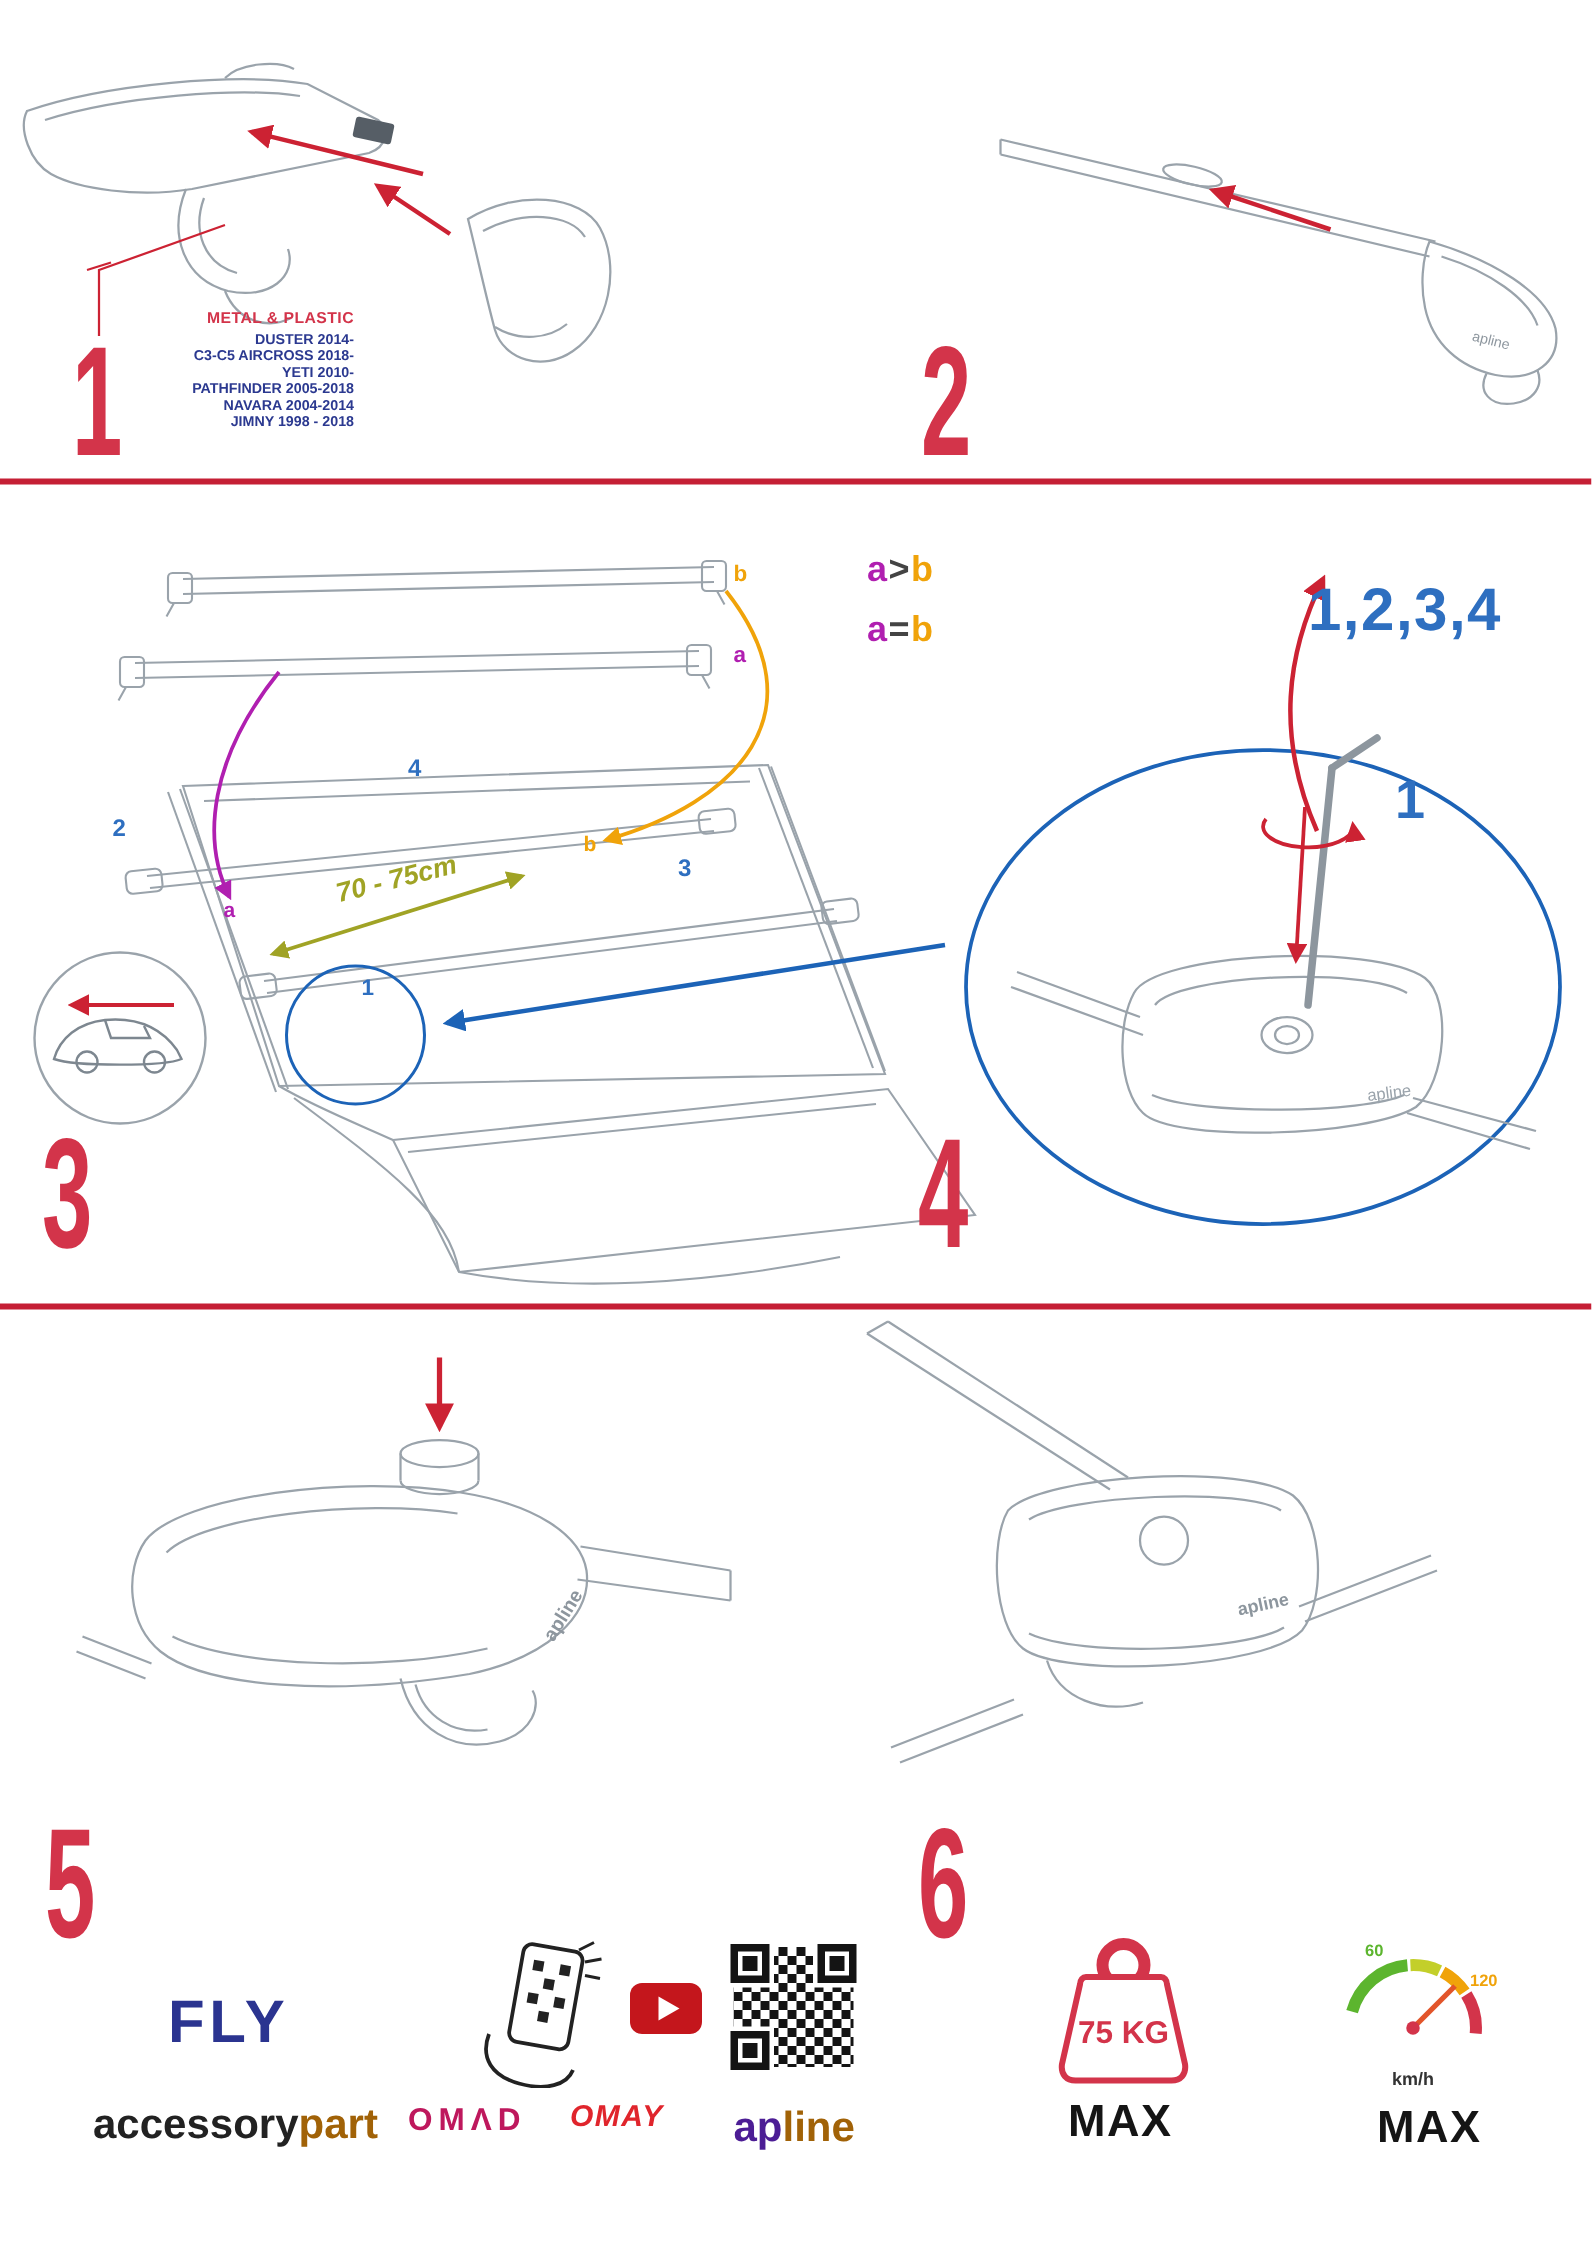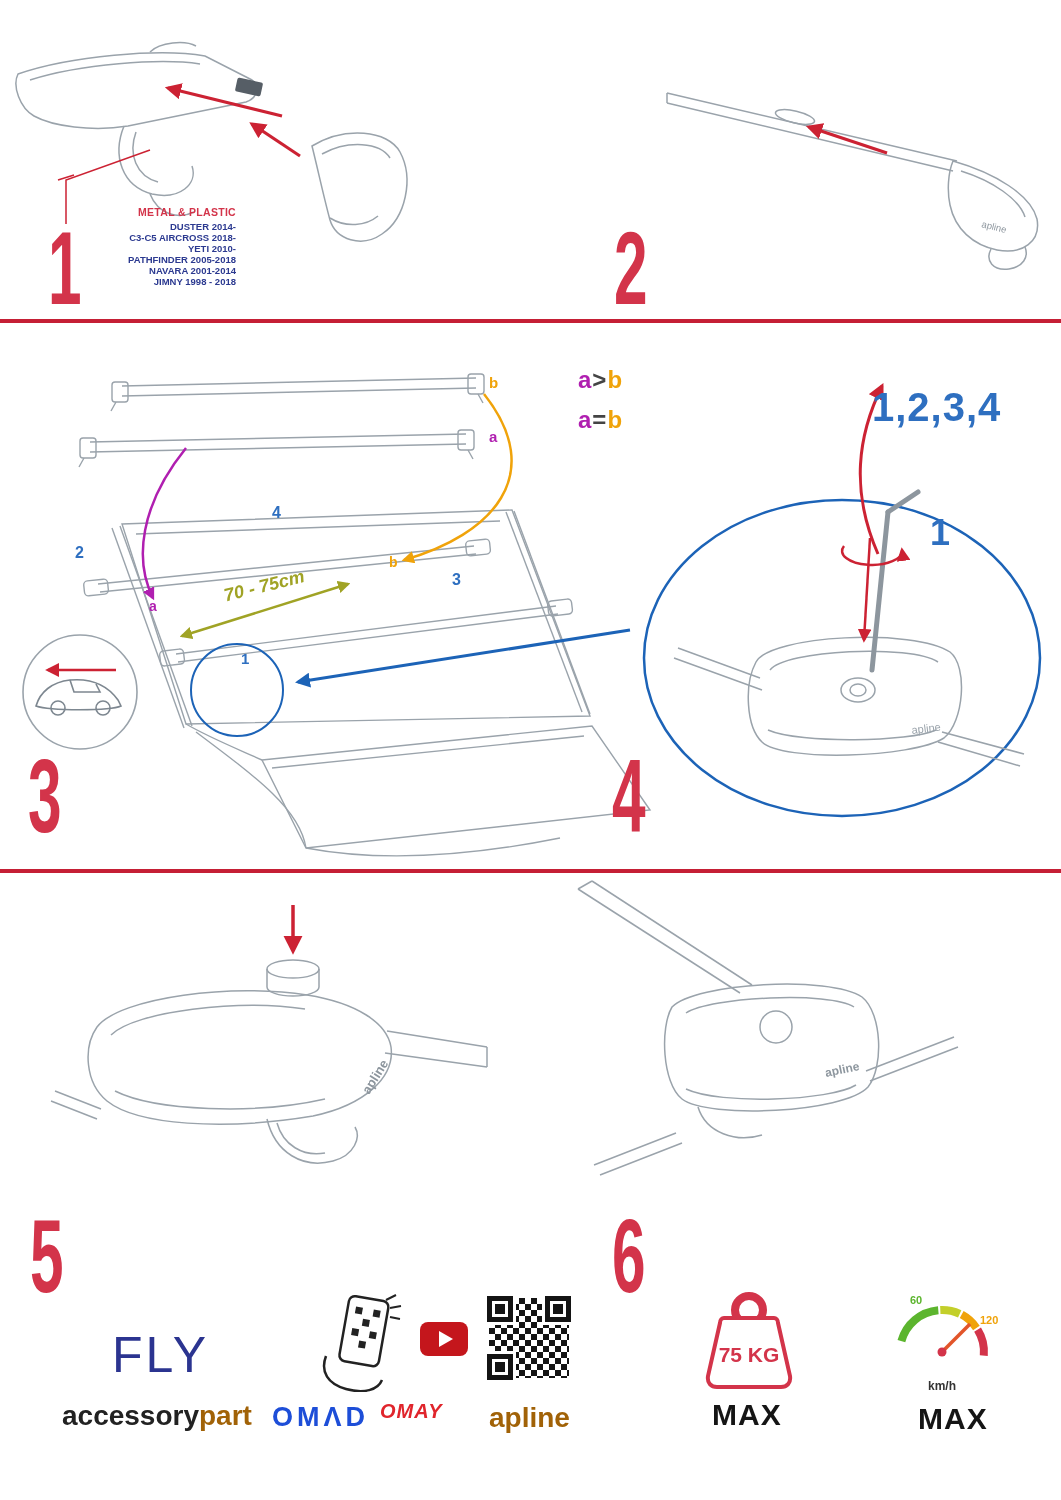--- a/index.html
+++ b/index.html
@@ -19,26 +19,26 @@
   .poslabel{color:#2e6fc0;font-weight:700;font-size:16px}
   .lbl-a{color:#b01fb0;font-weight:700;font-size:15px}
   .lbl-b{color:#f0a30a;font-weight:700;font-size:15px}
   .formula{font-size:24px;font-weight:700;letter-spacing:1px}
   .formula .fa{color:#b01fb0}
   .formula .fop{color:#444}
   .formula .fb{color:#f0a30a}
   .distance{color:#a0a325;font-weight:700;font-style:italic;font-size:18px;transform:rotate(-14deg);transform-origin:0 0}
   .seq{color:#2e6fc0;font-weight:700;font-size:40px;letter-spacing:1px}
   .callout1{color:#2e6fc0;font-weight:700;font-size:36px}
-  .brand-fly{color:#2b3490;font-weight:400;font-size:50px;letter-spacing:3px}
+  .brand-fly{color:#2b3490;font-weight:700;font-size:40px;letter-spacing:3px}
   .brand-line{font-size:28px;font-weight:700}
   .c-black{color:#222}
   .c-red{color:#a16207}
-  .c-gray{color:#a16207}
-  .omad{letter-spacing:4px;color:#1d4ed8;font-weight:700;font-size:27px}
+  .c-gray{color:#4c1d95}
+  .omad{letter-spacing:4px;color:#be185d;font-weight:700;font-size:21px}
   .omay{color:#e0252c;font-weight:800;font-style:italic;font-size:20px;letter-spacing:1px}
   .maxlbl{color:#151515;font-weight:700;font-size:30px;letter-spacing:1px}
   .qr{width:84px;height:84px;background:#fff}
   .qr-body{position:absolute;inset:2px;background-image:conic-gradient(#141414 25%,transparent 0 50%,#141414 0 75%,transparent 0);background-size:12px 12px}
   .finder{position:absolute;width:26px;height:26px;border:5px solid #141414;background:#fff;box-shadow:0 0 0 3px #fff;box-sizing:border-box}
   .finder::before{content:"";position:absolute;left:3px;top:3px;width:10px;height:10px;background:#141414}
 </style>
 </head>
 <body>
 
@@ -65,21 +65,21 @@
   <path d="M150,122 L66,152 L66,196" stroke="#cc2233" stroke-width="1.5" fill="none"></path>
   <path d="M58,152 L74,147" stroke="#cc2233" stroke-width="1.5" fill="none"></path>
 </svg>
 
 <div class="abs modelbox" style="left:88px;top:206px">
   <div class="material">METAL &amp; PLASTIC</div>
   <span class="model">DUSTER 2014-</span>
   <span class="model">C3-C5 AIRCROSS 2018-</span>
   <span class="model">YETI 2010-</span>
   <span class="model">PATHFINDER 2005-2018</span>
-  <span class="model">NAVARA 2001-2014</span>
+  <span class="model">NAVARA 2004-2014</span>
   <span class="model">JIMNY 1998 - 2018</span>
 </div>
 
 <div class="abs stepnum" style="left:48px;top:228px">1</div>
 
 <svg class="abs" style="left:655px;top:45px" width="400" height="230" viewBox="0 0 400 230">
   <defs>
     <marker id="ah-r2" viewBox="0 0 10 10" refX="8" refY="5" markerWidth="5.5" markerHeight="5.5" orient="auto-start-reverse">
       <path d="M0,0 L10,5 L0,10 z" fill="#cc2233"></path>
     </marker>

